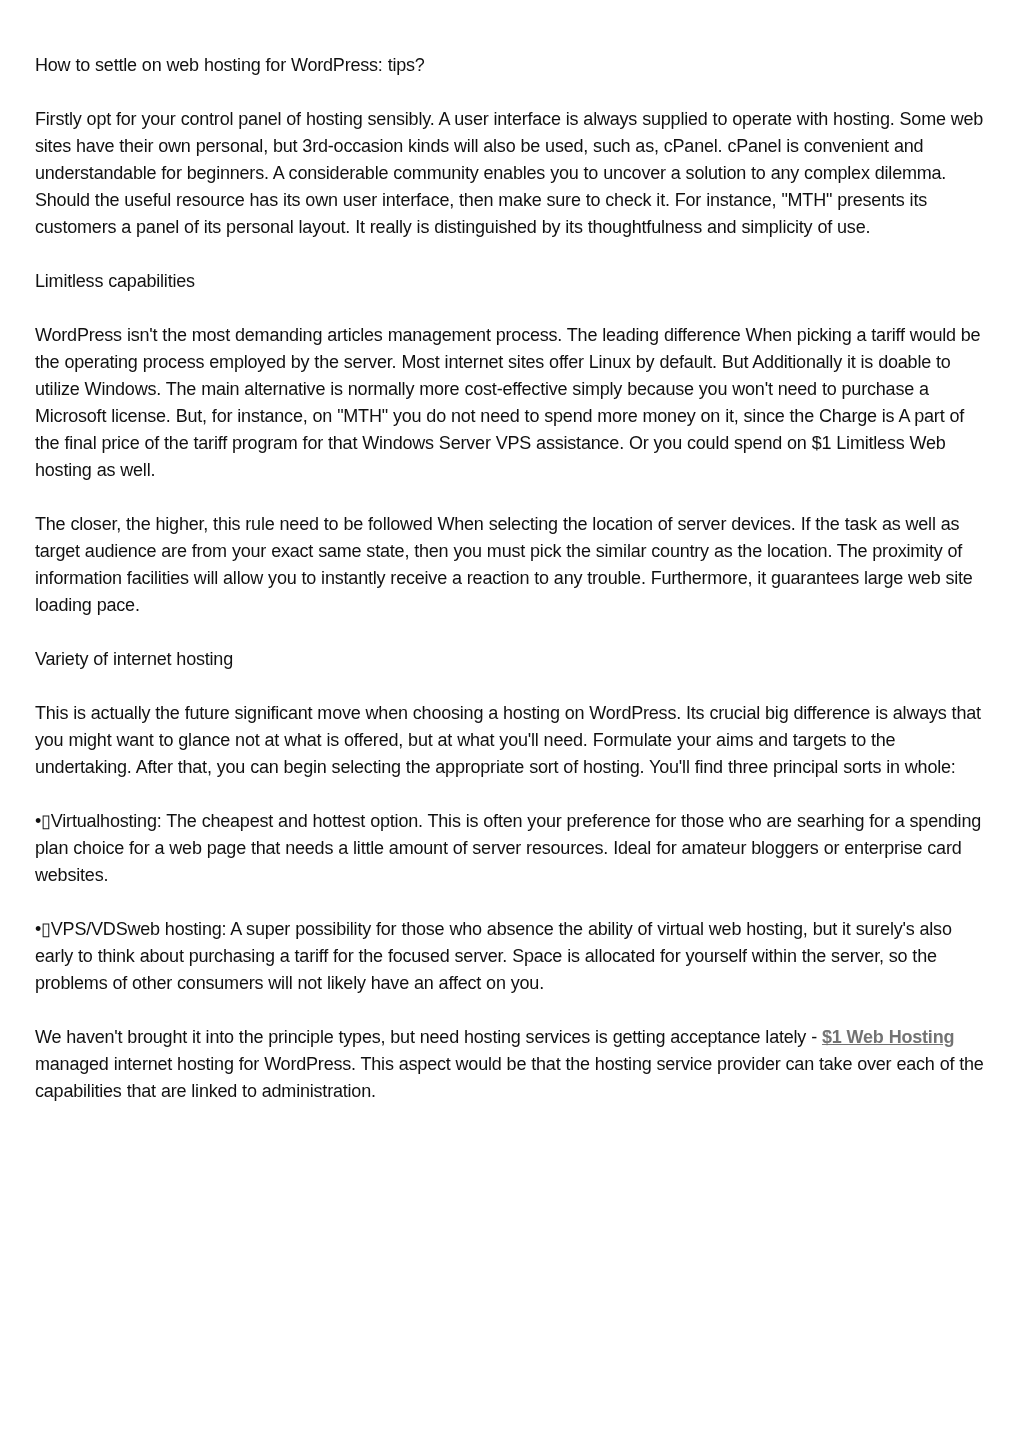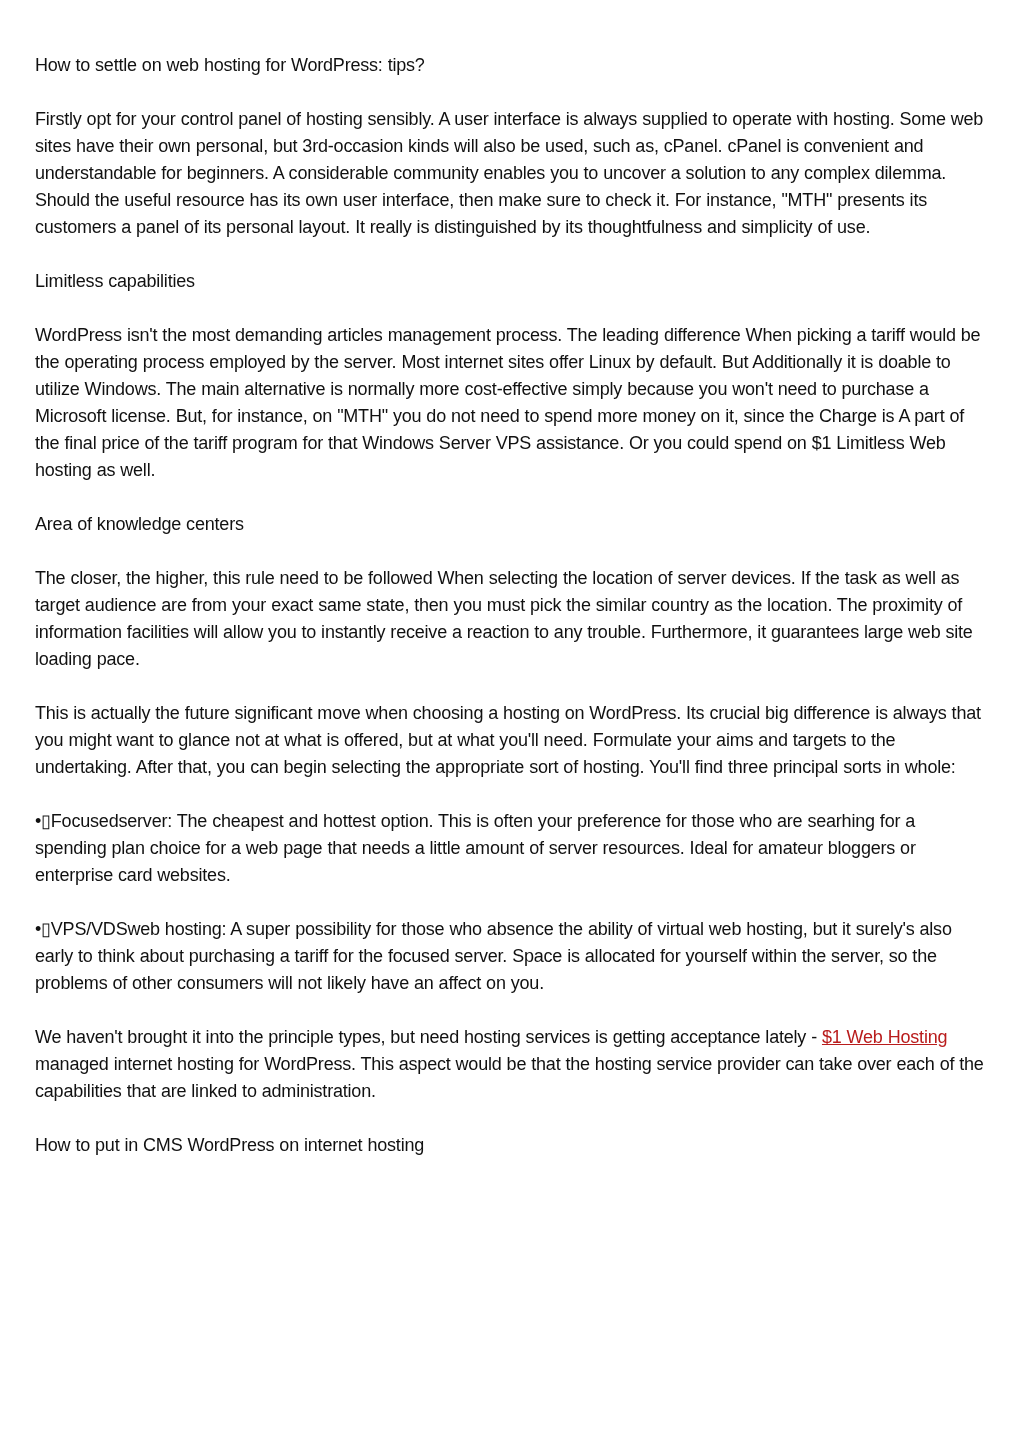--- a/index.html
+++ b/index.html
@@ -24,34 +24,33 @@
   .block {
     margin: 0 0 27px 0;
     font-size: 18px;
     line-height: 27px;
     letter-spacing: -0.2px;
     word-spacing: 0.2px;
     color: #111111;
     white-space: pre-wrap;
   }
   a.doclink {
-    color: #b91c1c;
-    font-weight: 400;
+    color: #737373;
+    font-weight: 700;
     text-decoration: underline;
     cursor: pointer;
   }
 </style>
 </head>
 <body>
 
 <div class="page">
   <p class="block">How to settle on web hosting for WordPress: tips?</p>
   <p class="block">Firstly opt for your control panel of hosting sensibly. A user interface is always supplied to operate with hosting. Some web sites have their own personal, but 3rd-occasion kinds will also be used, such as, cPanel. cPanel is convenient and understandable for beginners. A considerable community enables you to uncover a solution to any complex dilemma. Should the useful resource has its own user interface, then make sure to check it. For instance, "MTH" presents its customers a panel of its personal layout. It really is distinguished by its thoughtfulness and simplicity of use.</p>
   <p class="block">Limitless capabilities</p>
   <p class="block">WordPress isn't the most demanding articles management process. The leading difference When picking a tariff would be the operating process employed by the server. Most internet sites offer Linux by default. But Additionally it is doable to utilize Windows. The main alternative is normally more cost-effective simply because you won't need to purchase a Microsoft license. But, for instance, on "MTH" you do not need to spend more money on it, since the Charge is A part of the final price of the tariff program for that Windows Server VPS assistance. Or you could spend on $1 Limitless Web hosting as well.</p>
-  <p class="block">Area of knowledge centers</p>
   <p class="block">The closer, the higher, this rule need to be followed When selecting the location of server devices. If the task as well as target audience are from your exact same state, then you must pick the similar country as the location. The proximity of information facilities will allow you to instantly receive a reaction to any trouble. Furthermore, it guarantees large web site loading pace.</p>
+  <p class="block">Variety of internet hosting</p>
   <p class="block">This is actually the future significant move when choosing a hosting on WordPress. Its crucial big difference is always that you might want to glance not at what is offered, but at what you'll need. Formulate your aims and targets to the undertaking. After that, you can begin selecting the appropriate sort of hosting. You'll find three principal sorts in whole:</p>
-  <p class="block">•▯Focusedserver: The cheapest and hottest option. This is often your preference for those who are searhing for a spending plan choice for a web page that needs a little amount of server resources. Ideal for amateur bloggers or enterprise card websites.</p>
+  <p class="block">•▯Virtualhosting: The cheapest and hottest option. This is often your preference for those who are searhing for a spending plan choice for a web page that needs a little amount of server resources. Ideal for amateur bloggers or enterprise card websites.</p>
   <p class="block">•▯VPS/VDSweb hosting: A super possibility for those who absence the ability of virtual web hosting, but it surely's also early to think about purchasing a tariff for the focused server. Space is allocated for yourself within the server, so the problems of other consumers will not likely have an affect on you.</p>
   <p class="block"><span>We haven't brought it into the principle types, but need hosting services is getting acceptance lately - </span><a class="doclink" href="#">$1 Web Hosting</a><span> managed internet hosting for WordPress. This aspect would be that the hosting service provider can take over each of the capabilities that are linked to administration.</span></p>
-  <p class="block">How to put in CMS WordPress on internet hosting</p>
 </div>
 
 </body></html>

